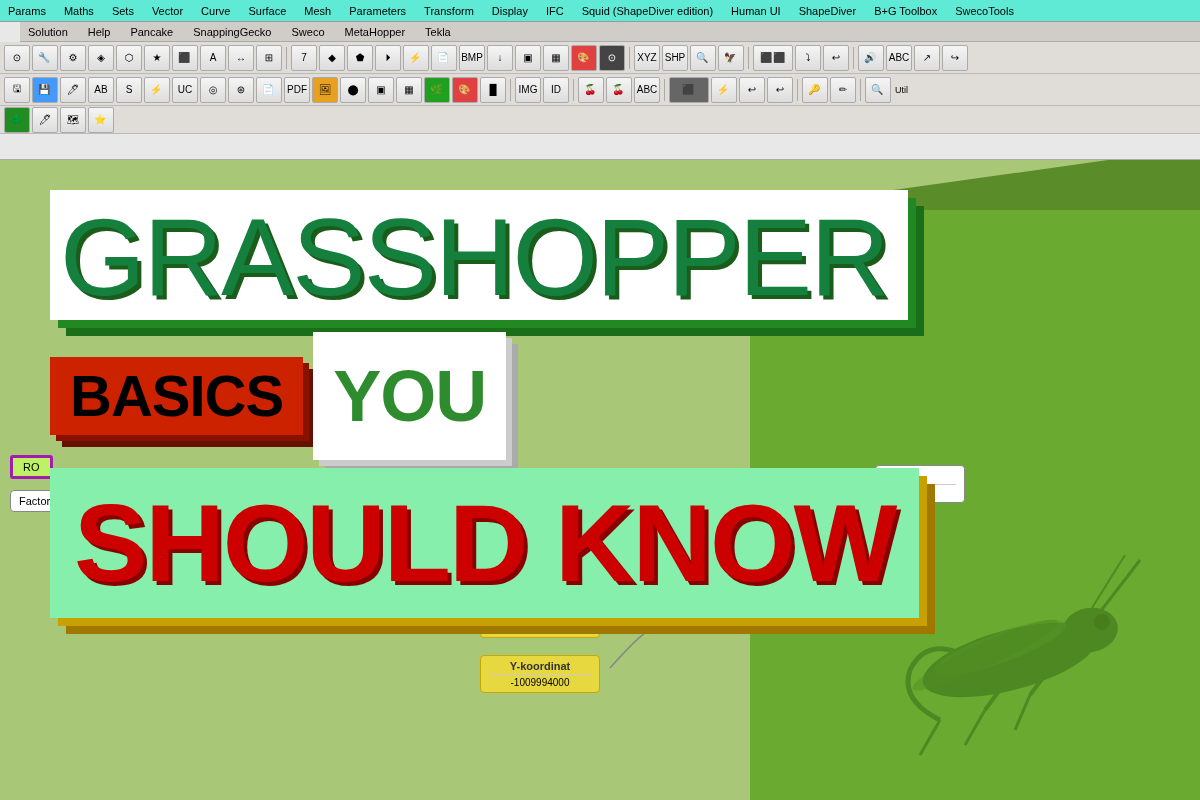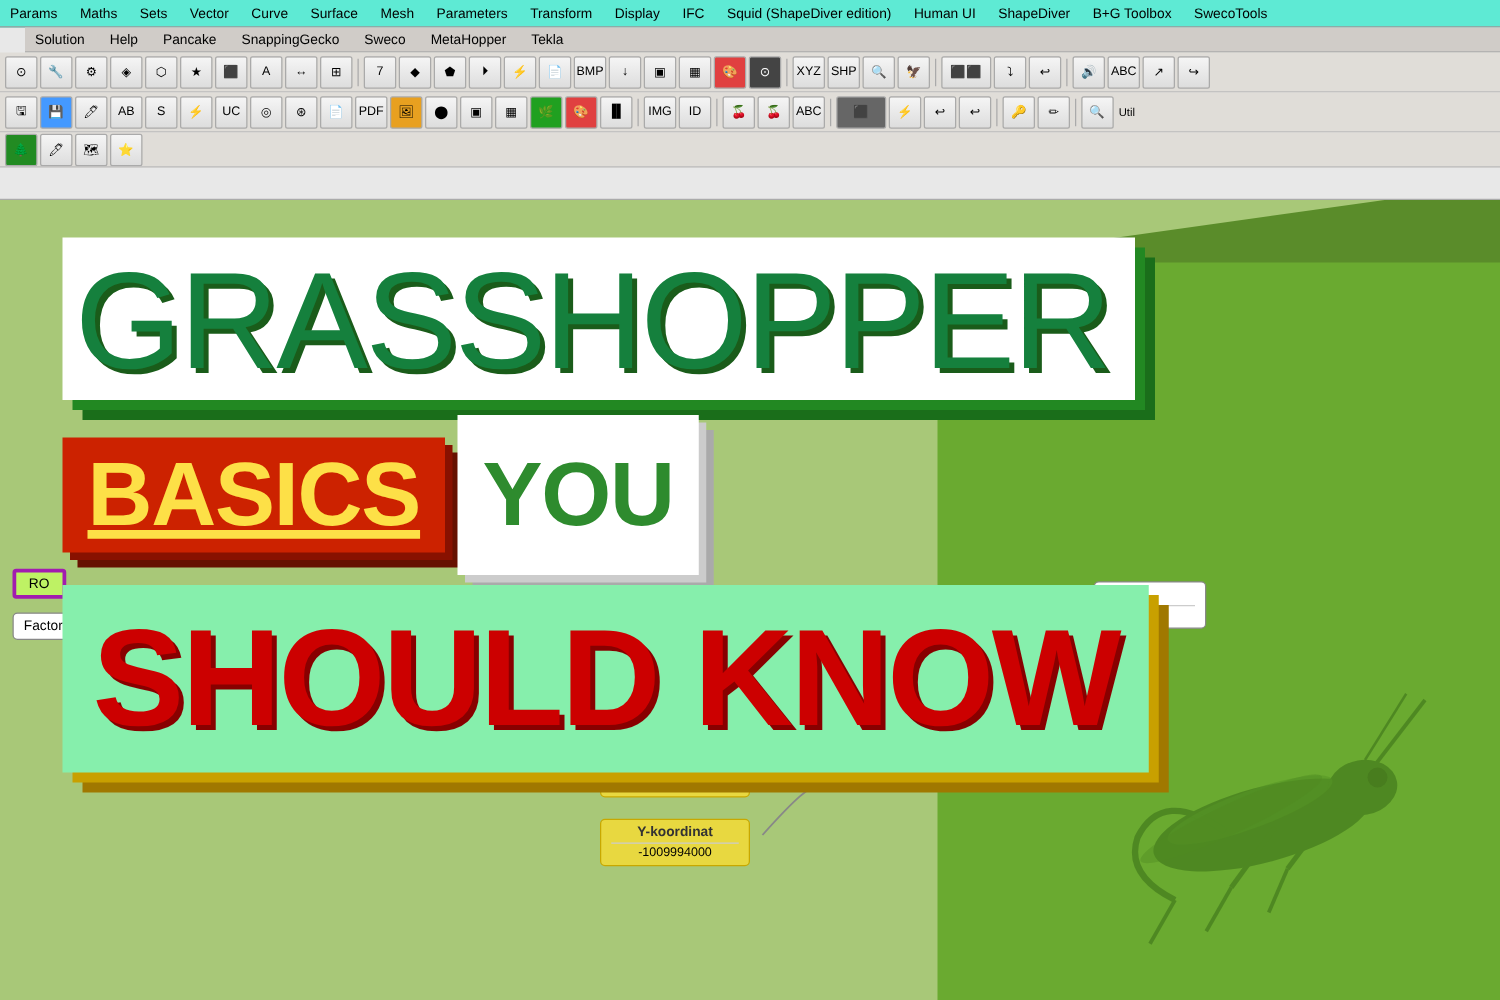--- a/index.html
+++ b/index.html
@@ -156,27 +156,26 @@
     }
 
     .basics-box {
       background: #cc2200;
       padding: 10px 20px;
       margin-right: 10px;
       position: relative;
       box-shadow: 6px 6px 0 #881100, 12px 12px 0 #661100;
     }
     .basics-box span {
-      font-size: 72px;
+      font-size: 58px;
       font-weight: 900;
-      color: #fde047;
+      color: #000000;
       font-family: 'Arial Black', Arial, sans-serif;
       letter-spacing: -1px;
       line-height: 1;
-      text-decoration: underline;
     }
 
     .you-box {
       background: white;
       padding: 28px 20px;
       position: relative;
       box-shadow: 6px 6px 0 #ccc, 12px 12px 0 #aaa;
     }
     .you-box span {
       font-size: 72px;

